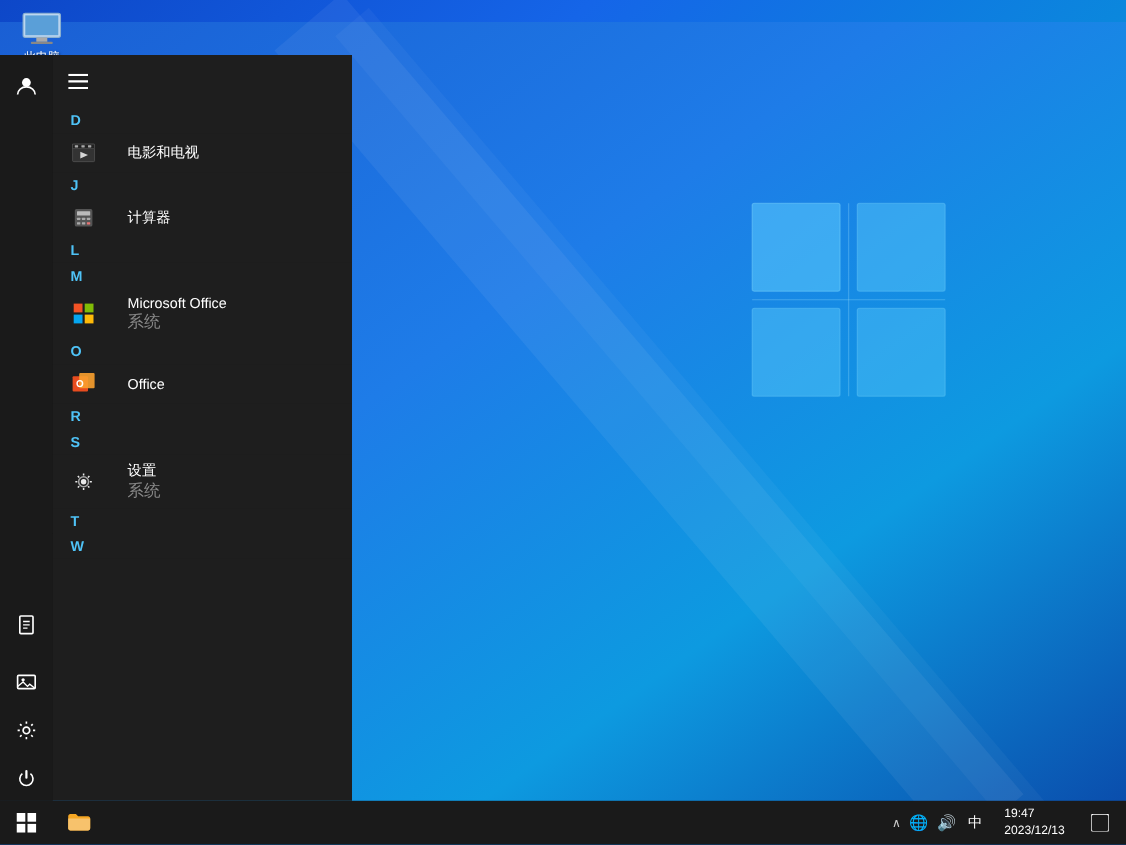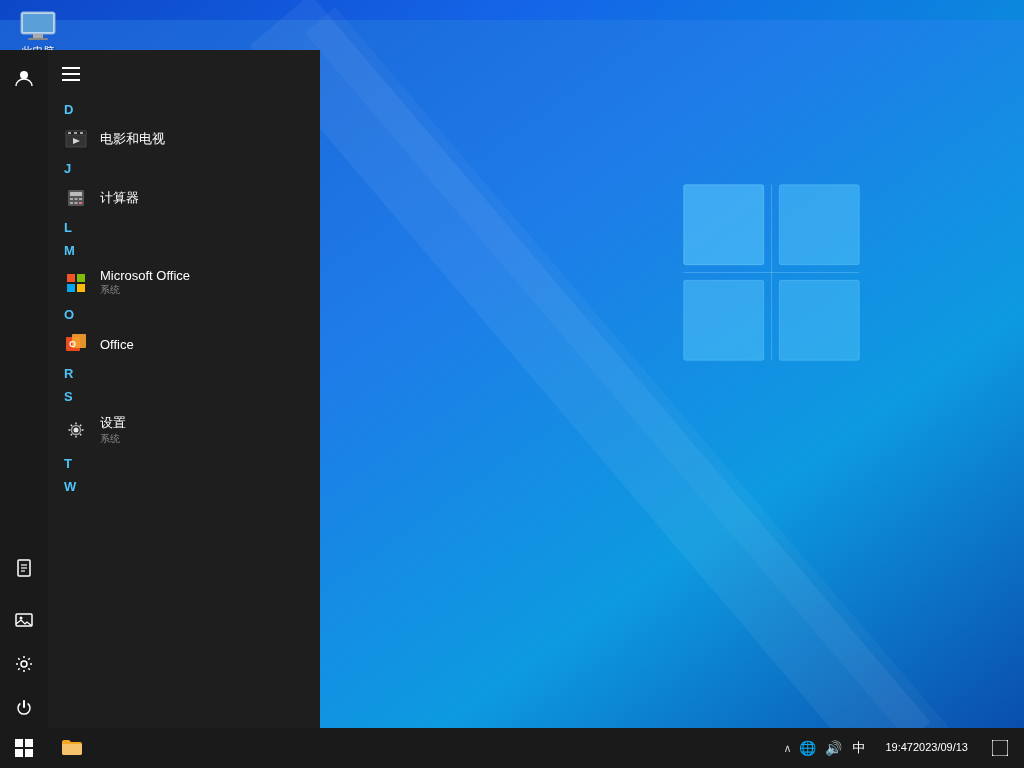--- a/index.html
+++ b/index.html
@@ -91,22 +91,22 @@
 
     .taskbar-systray {
       display: flex;
       align-items: center;
       gap: 8px;
       padding: 0 6px;
     }
 
     .taskbar-clock {
       display: flex;
-      flex-direction: row;
-      align-items: flex-end;
+      flex-direction: column;
+      align-items: flex-start;
       justify-content: center;
       font-size: 11px;
       color: white;
       padding: 0 8px;
       line-height: 1.4;
       cursor: pointer;
     }
 
     .taskbar-notification {
       width: 40px;
@@ -182,39 +182,39 @@
       background: #1e1e1e;
     }
 
     .app-item {
       display: flex;
       align-items: center;
       padding: 6px 16px;
       cursor: pointer;
       color: white;
       font-size: 13px;
-      gap: 12px;
+      gap: 28px;
     }
 
     .app-item .app-icon {
       width: 24px;
       height: 24px;
       display: flex;
       align-items: center;
       justify-content: center;
       flex-shrink: 0;
     }
 
     .app-item .app-info {
       display: flex;
       flex-direction: column;
     }
 
     .app-item .app-subtitle {
-      font-size: 10px;
+      font-size: 15px;
       color: #888;
     }
 
     .app-item .app-arrow {
       margin-left: auto;
       color: #888;
       font-size: 12px;
     }
 
     
@@ -437,21 +437,21 @@
 
       <span style="color:white; font-size:14px; cursor:pointer;">🌐</span>
 
       <span style="color:white; font-size:14px; cursor:pointer;">🔊</span>
 
       <span style="color:white; font-size:13px; cursor:pointer; padding: 0 2px;">中</span>
     </div>
 
     <div class="taskbar-clock">
       <span>19:47</span>
-      <span>2023/09/13</span>
+      <span>2023/12/13</span>
     </div>
 
     <div class="taskbar-notification">
       <svg width="16" height="16" viewBox="0 0 16 16" xmlns="http://www.w3.org/2000/svg">
         <rect x="0" y="0" width="16" height="16" rx="2" stroke="white" stroke-width="1.2" fill="none"></rect>
       </svg>
     </div>
   </div>
 </div>
 

